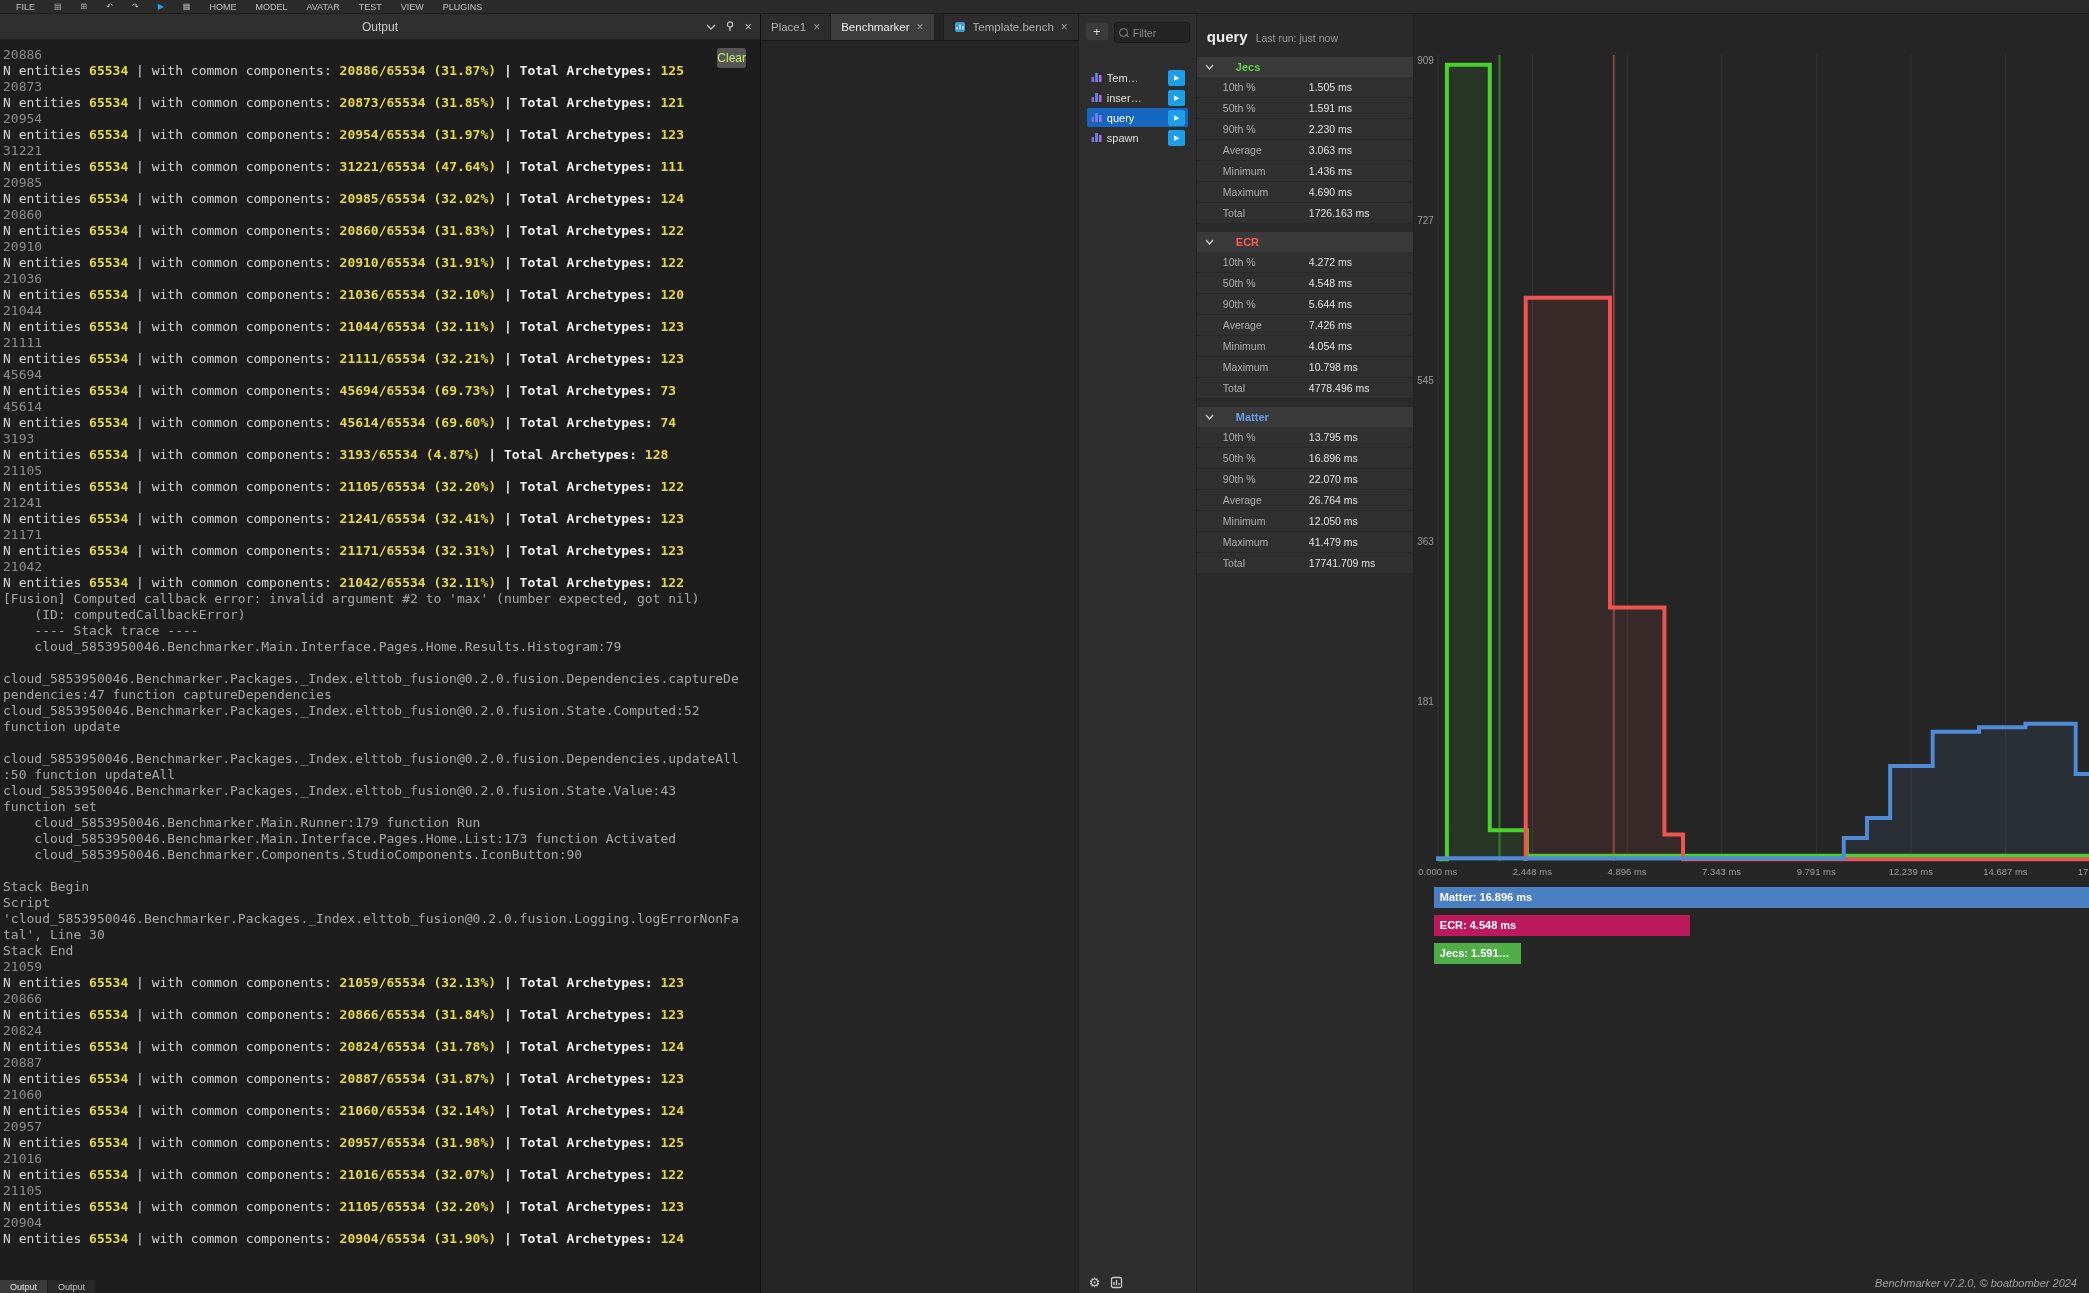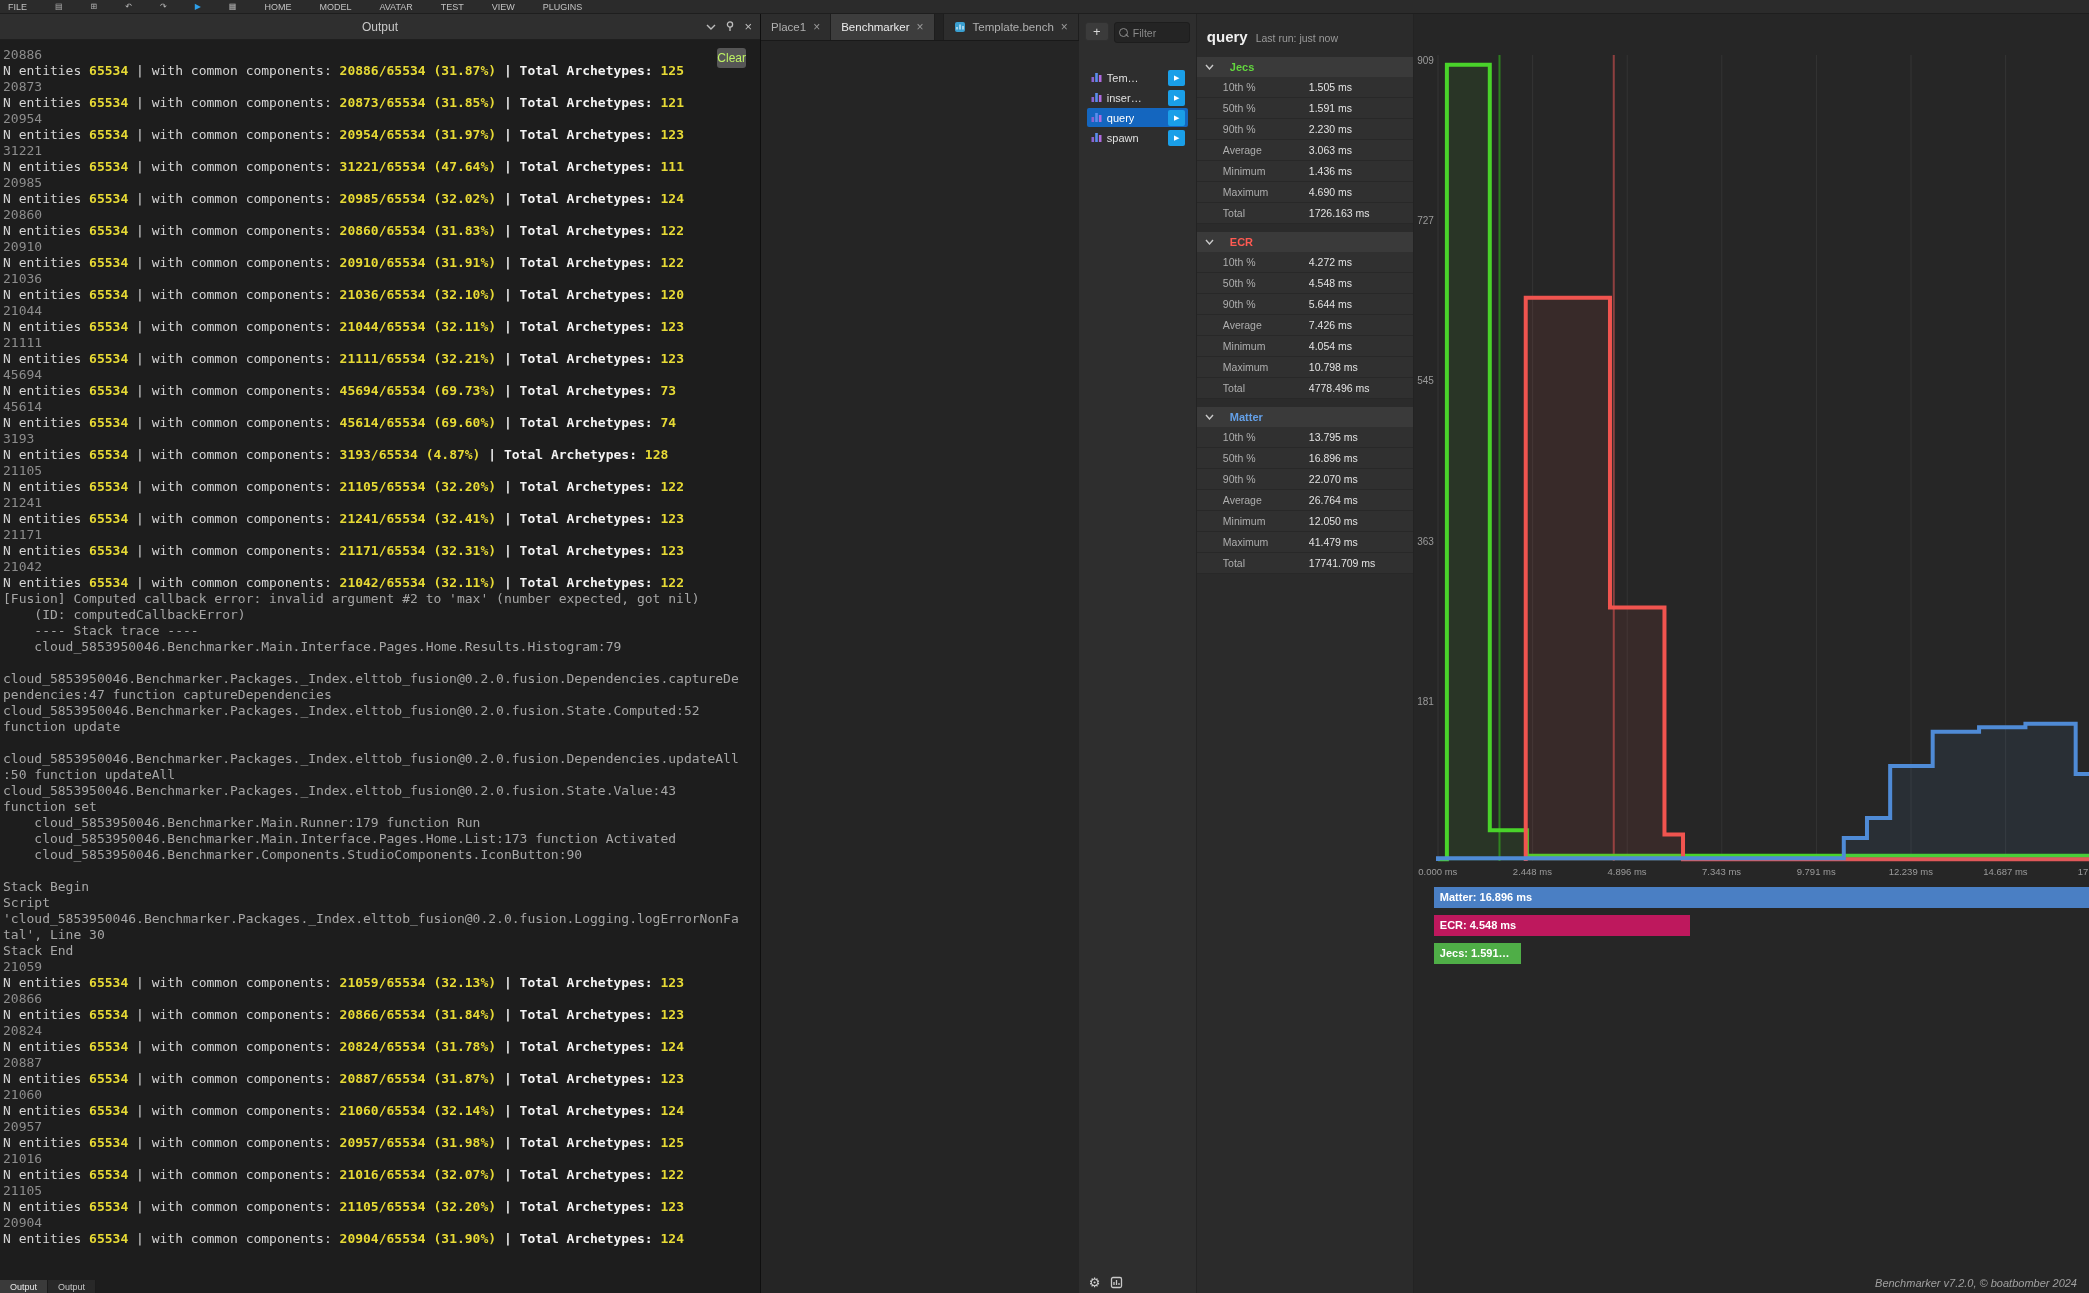--- a/index.html
+++ b/index.html
@@ -1,20 +1,20 @@
 <!DOCTYPE html>
 <html><head>
 <meta charset="utf-8">
 <style>
   html,body{margin:0;padding:0;background:#1a1a1a;}
   .app{position:relative;width:2089px;height:1293px;overflow:hidden;background:#252525;
        font-family:"Liberation Sans",sans-serif;color:#cfcfcf;-webkit-font-smoothing:antialiased;}
   
   .menubar{height:13px;background:#2b2b2b;border-bottom:1px solid #1e1e1e;display:flex;align-items:center;
-           gap:28px;padding-left:8px;font-size:9px;color:#c2c2c2;overflow:hidden;}
+           gap:19px;padding-left:16px;font-size:9px;color:#c2c2c2;overflow:hidden;}
   .menubar .mi{white-space:nowrap;}
   .menubar .mico{font-size:8px;line-height:1;}
   
   .workspace{position:absolute;top:14px;left:0;right:0;bottom:0;display:flex;}
   
   .output-panel{position:relative;width:760px;flex:none;background:#1d1d1d;border-right:1px solid #0f0f0f;}
   .output-header{position:relative;height:25px;background:#2f2f2f;border-bottom:1px solid #1f1f1f;
                  display:flex;align-items:center;justify-content:center;}
   .oh-title{font-size:12px;color:#c9c9c9;}
   .oh-icons{position:absolute;right:8px;top:0;height:25px;display:flex;align-items:center;gap:9px;color:#bdbdbd;}
@@ -65,21 +65,21 @@
   .bl-footer{position:absolute;left:0;right:0;bottom:0;height:22px;display:flex;align-items:center;
              gap:10px;padding-left:10px;}
   .gear{font-size:13px;color:#d0d0d0;line-height:1;}
   
   .results{width:216px;flex:none;background:#2b2b2b;border-right:1px solid #232323;overflow:hidden;}
   .title-row{display:flex;align-items:baseline;gap:8px;padding:14px 10px 0 10px;}
   .r-title{font-size:15px;font-weight:bold;color:#f0f0f0;}
   .r-sub{font-size:10.5px;color:#9a9a9a;}
   .sections{margin-top:12px;}
   .section{margin-bottom:8px;}
-  .sec-header{height:20px;background:#3a3a3a;display:flex;align-items:center;gap:16px;padding:0 8px;}
+  .sec-header{height:20px;background:#3a3a3a;display:flex;align-items:center;gap:22px;padding:0 8px;}
   .sec-name{font-size:11px;font-weight:bold;}
   .sec-row{height:20px;background:#303030;border-bottom:1px solid #282828;display:flex;align-items:center;}
   .sec-label{width:86px;padding-left:26px;font-size:10.5px;color:#aeaeae;flex:none;}
   .sec-value{font-size:10.5px;color:#e3e3e3;}
   
   .chart{flex:1;min-width:0;position:relative;background:#262626;overflow:hidden;}
   .plot-svg{position:absolute;overflow:visible;}
   .xlab{position:absolute;width:64px;margin-left:-32px;text-align:center;font-size:9.5px;color:#9b9b9b;white-space:nowrap;}
   .ylab{position:absolute;left:0;width:20px;text-align:right;font-size:10px;color:#9b9b9b;}
   .legend-bar{position:absolute;height:21px;line-height:21px;color:#fff;font-size:11px;font-weight:bold;

